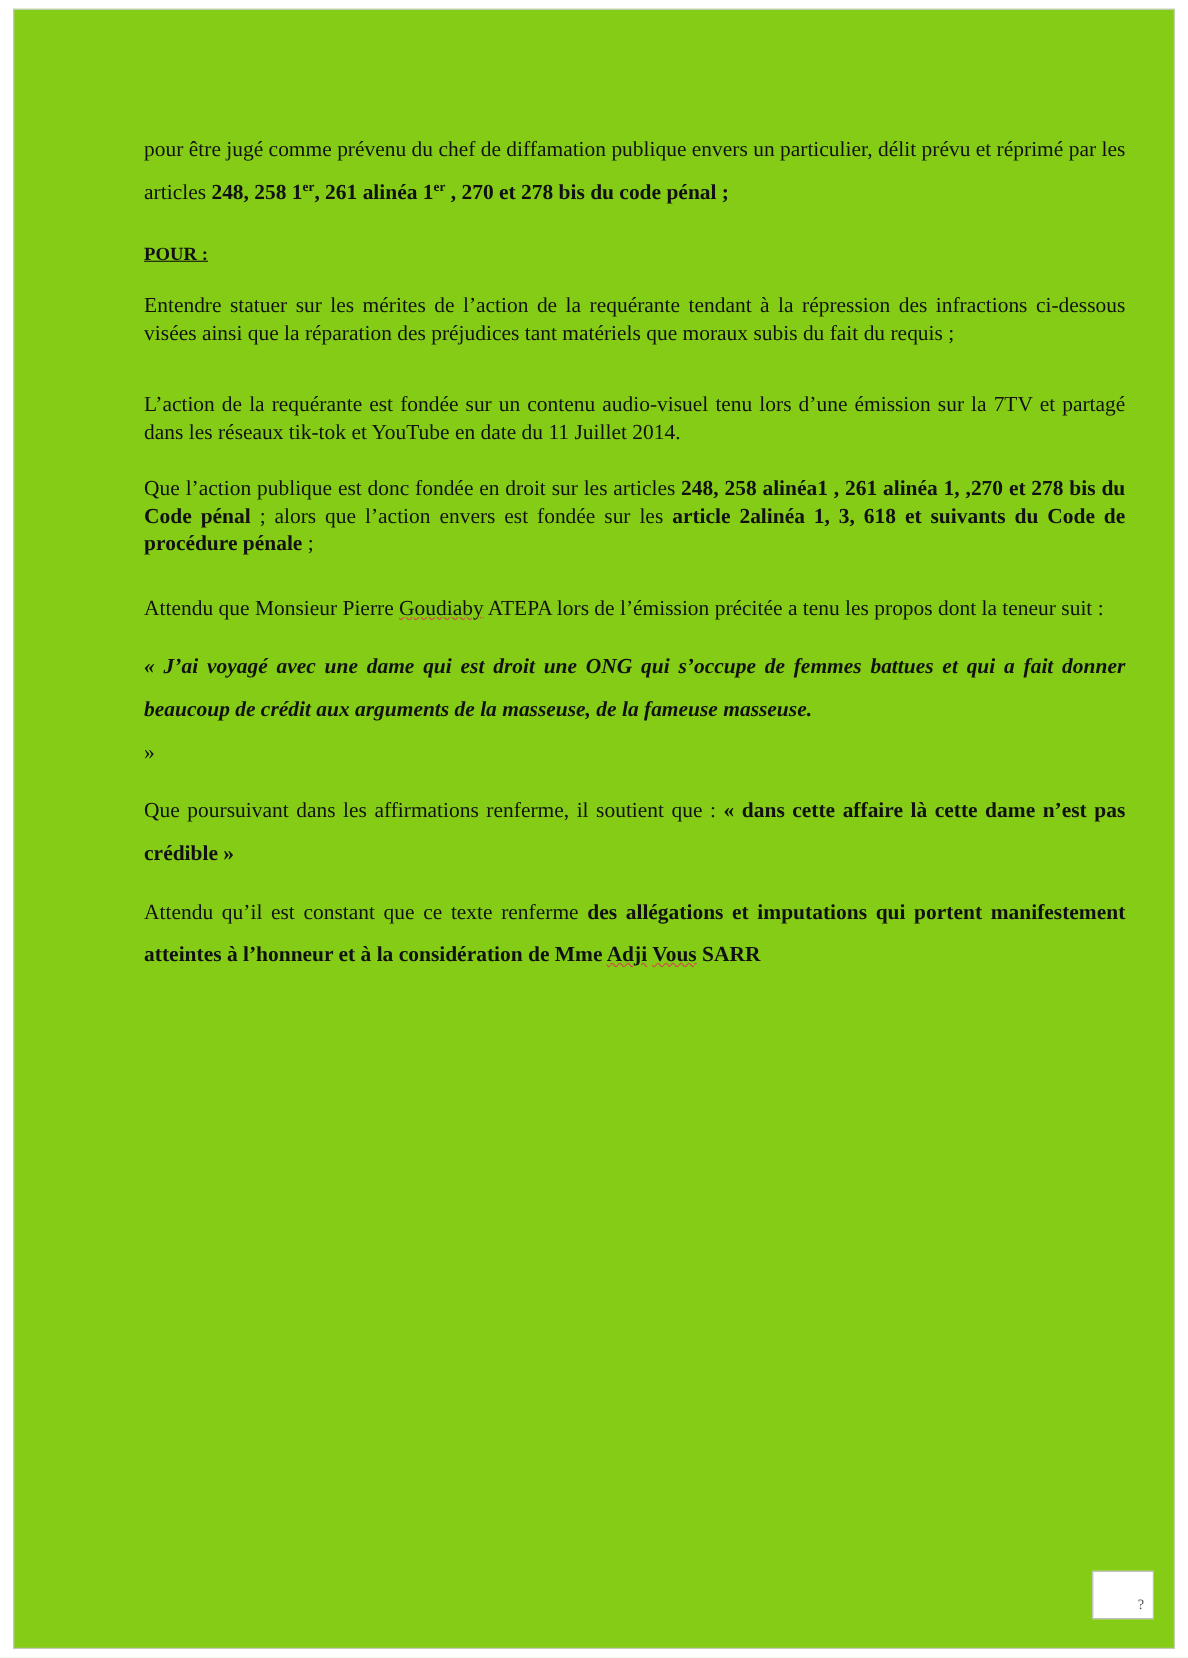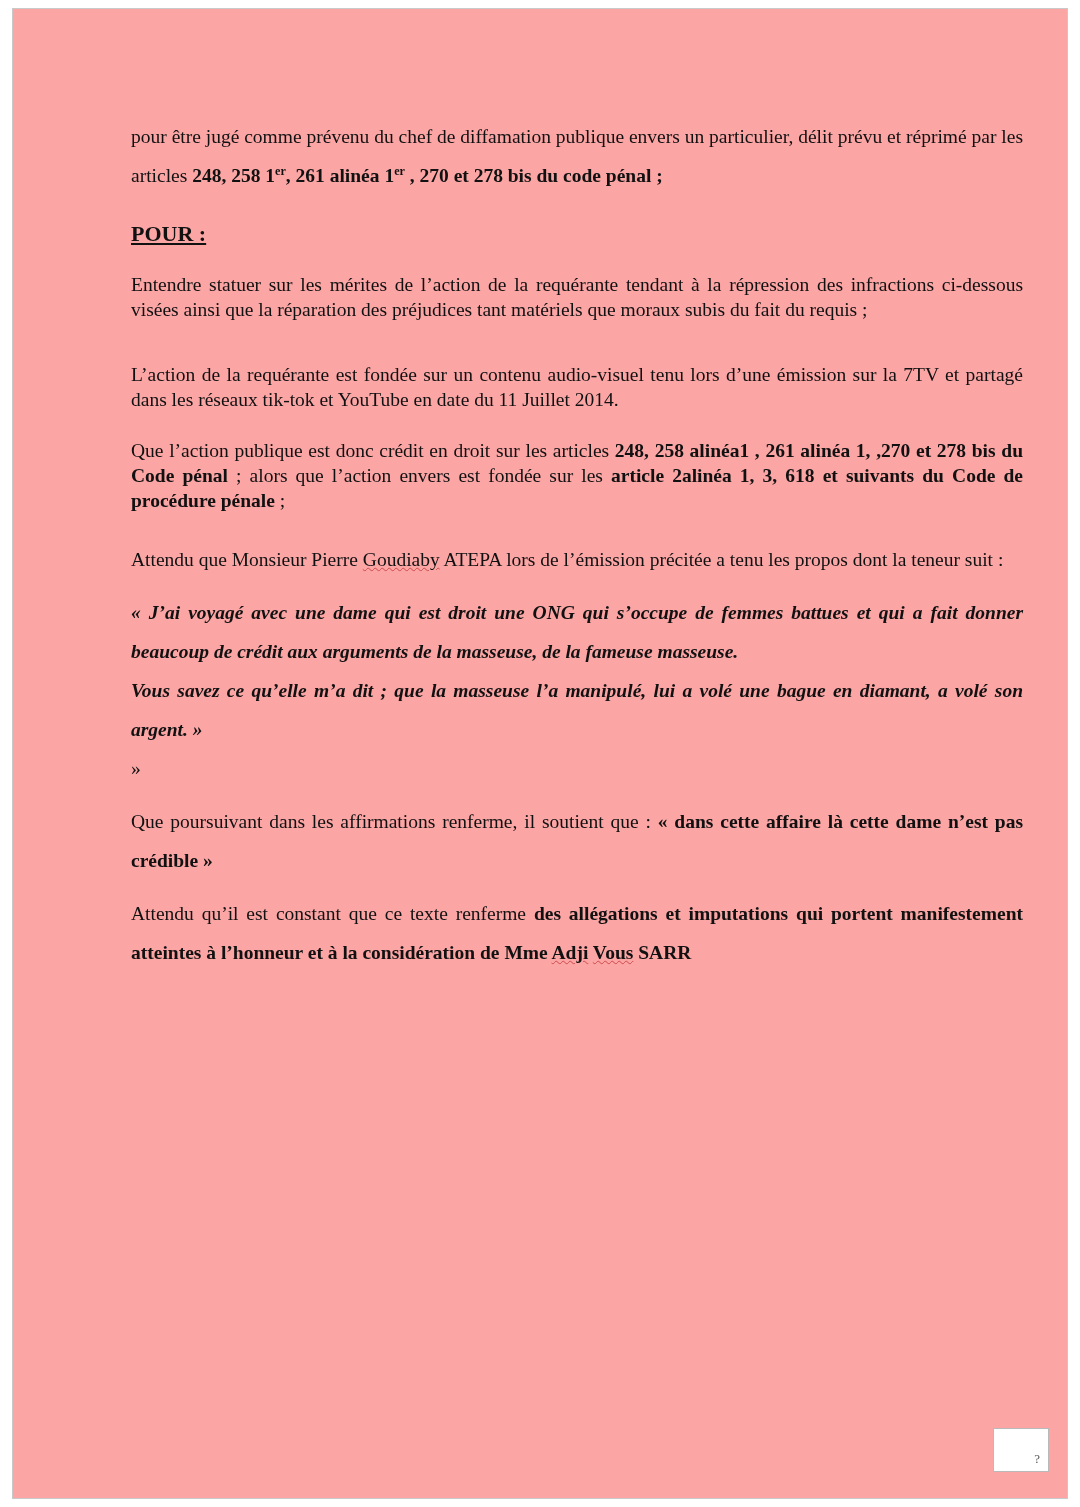--- a/index.html
+++ b/index.html
@@ -14,21 +14,21 @@
     color: #000000;
     position: relative;
     overflow: hidden;
   }
   .page {
     position: absolute;
     left: 12px;
     top: 8px;
     width: 1056px;
     height: 1491px;
-    background: #fca5a5;
+    background: #84cc16;
     border: 1px solid #c9c9c9;
     box-sizing: border-box;
   }
   .content {
     position: absolute;
     left: 118px;
     top: 108px;
     width: 892px;
   }
   p {
@@ -44,21 +44,21 @@
     line-height: 1.28;
   }
   .gap-sm { margin-top: 14px; }
   .gap-md { margin-top: 26px; }
   .gap-lg { margin-top: 40px; }
   b, .b { font-weight: bold; }
   .bi { font-weight: bold; font-style: italic; }
   .heading {
     font-weight: bold;
     text-decoration: underline;
-    font-size: 22px;
+    font-size: 17px;
   }
   sup {
     font-size: 0.62em;
     vertical-align: super;
     font-weight: bold;
   }
   .squiggle {
     text-decoration: underline;
     text-decoration-style: wavy;
     text-decoration-color: #d04a4a;
@@ -92,27 +92,26 @@
 
     <p class="spaced"><span>pour être jugé comme prévenu du chef de diffamation publique envers un particulier, délit prévu et réprimé par les articles </span><b>248, 258 1</b><sup>er</sup><b>, 261 alinéa 1</b><sup>er</sup><b> , 270 et 278 bis du code pénal ;</b></p>
 
     <p class="heading gap-md">POUR :</p>
 
     <p class="tight gap-md">Entendre statuer sur les mérites de l’action de la  requérante  tendant à la répression  des infractions ci-dessous visées ainsi que la réparation des préjudices tant matériels que moraux subis du fait du requis ;</p>
 
     <p class="tight gap-lg">L’action de la   requérante est fondée sur un   contenu audio-visuel   tenu lors d’une émission  sur la 7TV et  partagé dans les réseaux tik-tok et YouTube en date du 11 Juillet 2014.</p>
 
 
-    <p class="tight gap-md"><span>Que l’action publique est donc crédit en droit sur les articles  </span><b>248, 258 alinéa1 , 261 alinéa 1, ,270 et 278 bis du Code pénal</b><span> ; alors que l’action envers est fondée sur les </span><b>article 2alinéa 1, 3, 618 et suivants du Code de procédure pénale</b><span> ;</span></p>
+    <p class="tight gap-md"><span>Que l’action publique est donc fondée en droit sur les articles  </span><b>248, 258 alinéa1 , 261 alinéa 1, ,270 et 278 bis du Code pénal</b><span> ; alors que l’action envers est fondée sur les </span><b>article 2alinéa 1, 3, 618 et suivants du Code de procédure pénale</b><span> ;</span></p>
 
     <p class="spaced gap-md"><span>Attendu que Monsieur Pierre </span><span class="squiggle">Goudiaby</span><span> ATEPA lors de l’émission précitée a tenu les propos dont la teneur suit :</span></p>
 
     <p class="spaced bi gap-sm">« J’ai voyagé avec une dame qui est droit une ONG qui s’occupe de femmes battues et qui a fait donner beaucoup de crédit aux arguments de la masseuse, de la fameuse masseuse.</p>
 
-    <p class="spaced bi">Vous savez ce qu’elle m’a dit ; que la masseuse l’a manipulé, lui a volé une bague en diamant, a volé son argent. »</p>
 
     <p class="spaced">»</p>
 
     <p class="spaced gap-sm"><span>Que poursuivant dans les affirmations renferme, il soutient que : </span><b>« dans cette affaire là cette dame n’est pas crédible »</b></p>
 
     <p class="spaced gap-sm"><span>Attendu qu’il est  constant que  ce texte  renferme  </span><b>des allégations et imputations qui portent manifestement atteintes à l’honneur et à la considération de Mme </b><b class="squiggle">Adji</b><b> </b><b class="squiggle">Vous</b><b> SARR</b></p>
 
   </div>
 
   <div class="page-badge">

